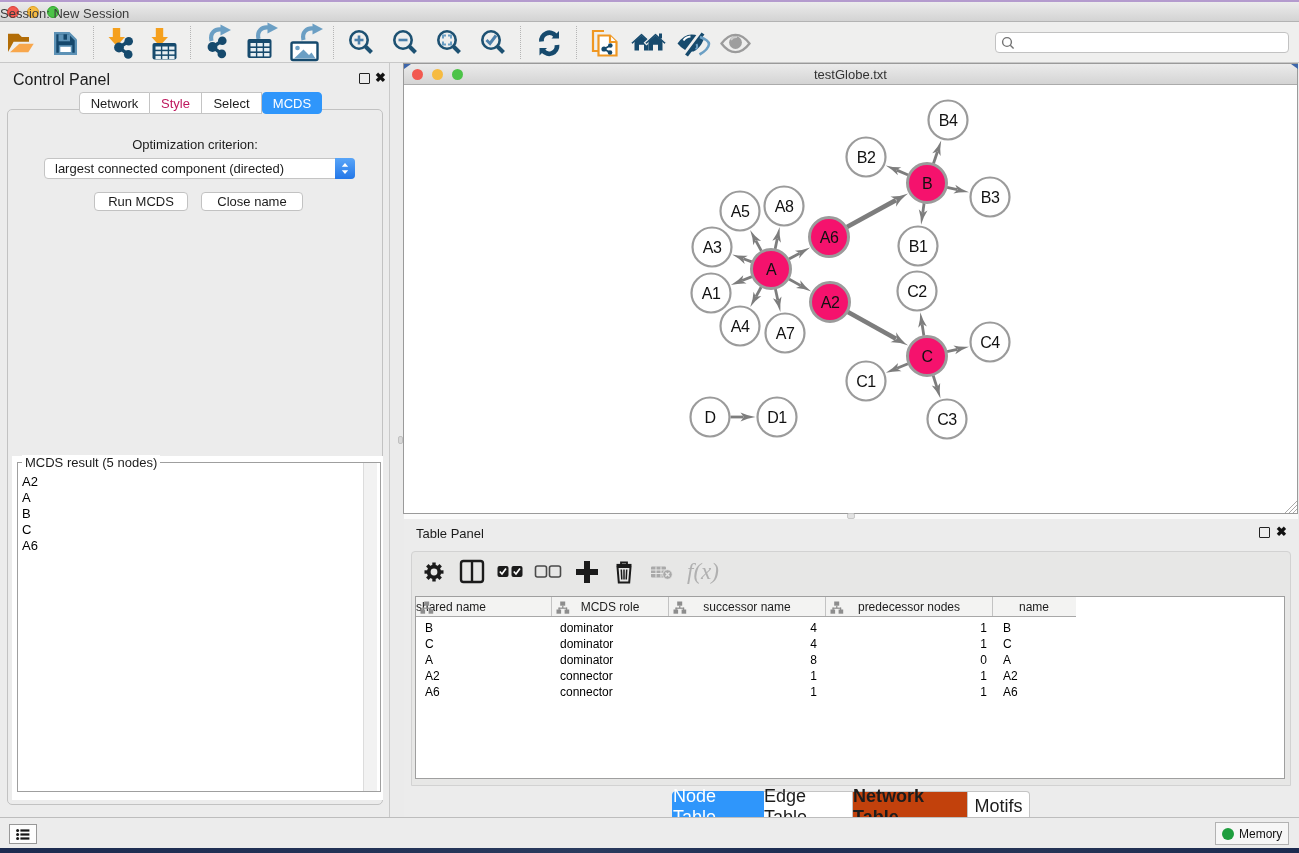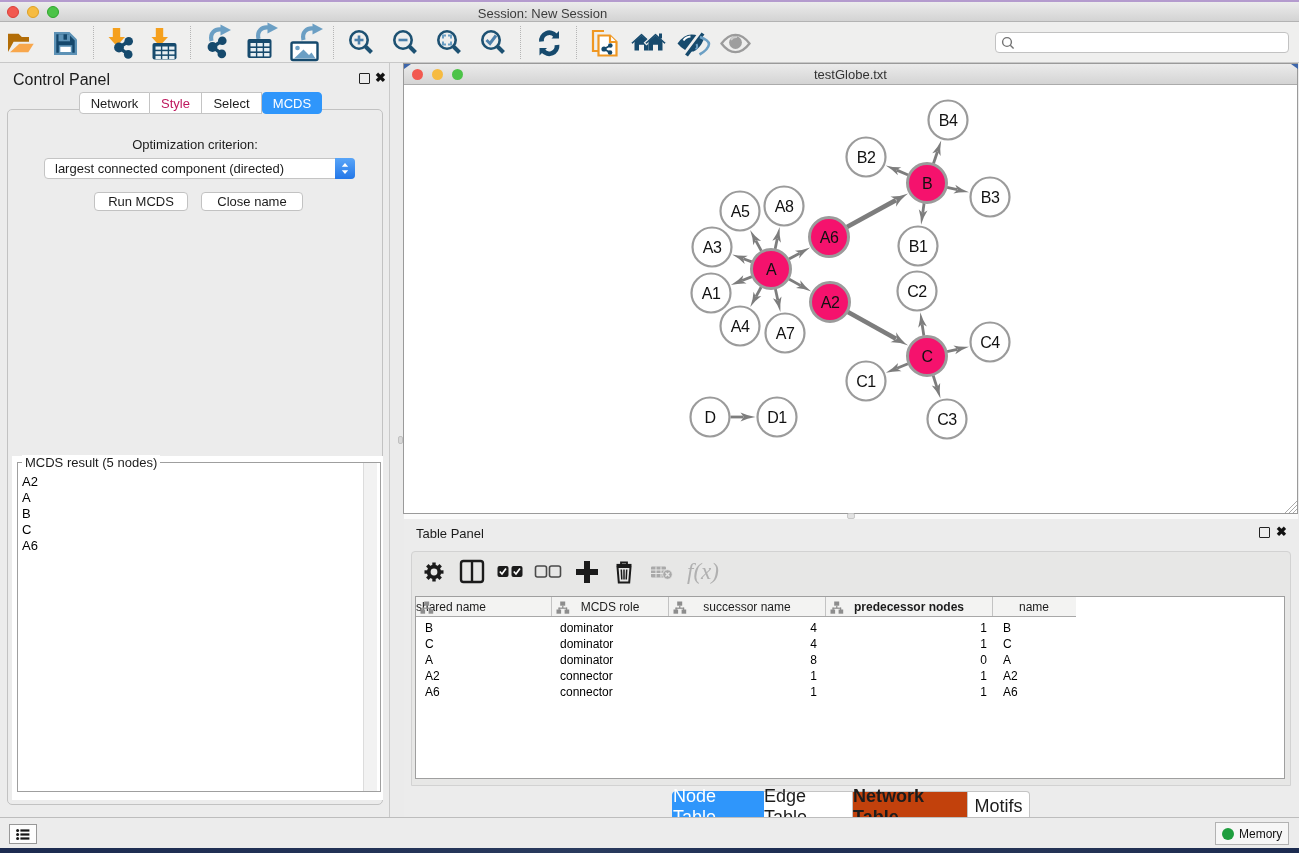--- a/index.html
+++ b/index.html
@@ -9,21 +9,21 @@
 </style>
 </head>
 <body>
 
 <div class="abs" style="left:0;top:0;width:1299px;height:2px;background:#b49bce;"></div>
 
 <div class="abs" style="left:0;top:2px;width:1299px;height:20px;background:linear-gradient(#ececec,#d3d3d3);border-bottom:1px solid #b3b3b3;"></div>
 <div class="abs" style="left:7px;top:6px;width:12px;height:12px;border-radius:50%;background:#f25950;border:0.5px solid #da3f38;"></div>
 <div class="abs" style="left:27px;top:6px;width:12px;height:12px;border-radius:50%;background:#f6bb41;border:0.5px solid #dfa023;"></div>
 <div class="abs" style="left:47px;top:6px;width:12px;height:12px;border-radius:50%;background:#4cc348;border:0.5px solid #2fa52c;"></div>
-<div class="abs" style="left:0;top:6px;width:1085px;text-align:center;font-size:13px;color:#3c3c3c;">Session: New Session</div>
+<div class="abs" style="left:0;top:6px;width:1085px;font-size:13px;color:#3c3c3c;">Session: New Session</div>
 
 <div class="abs" id="toolbar" style="left:0;top:22px;width:1299px;height:41px;background:#efefee;border-bottom:1px solid #c8c8c8;"></div>
 
 <div class="abs" style="left:93px;top:26px;height:33px;border-left:1px dotted #b5b5b5;"></div>
 <div class="abs" style="left:190px;top:26px;height:33px;border-left:1px dotted #b5b5b5;"></div>
 <div class="abs" style="left:333px;top:26px;height:33px;border-left:1px dotted #b5b5b5;"></div>
 <div class="abs" style="left:520px;top:26px;height:33px;border-left:1px dotted #b5b5b5;"></div>
 <div class="abs" style="left:576px;top:26px;height:33px;border-left:1px dotted #b5b5b5;"></div>
 
 <svg class="abs" id="tbicons" style="left:0;top:22px;" width="780" height="41" viewBox="0 0 780 41">
@@ -385,21 +385,21 @@
   <path d="M254.5 21.5 L258.5 25.5 M258.5 21.5 L254.5 25.5" stroke="#e7e7e6" stroke-width="1.4"></path>
 
   <text x="276" y="28" font-family="Liberation Serif, serif" font-style="italic" font-size="23" fill="#b0b0b0">f(x)</text>
 </svg>
 
 <div class="abs" style="left:415px;top:596px;width:870px;height:183px;background:#fff;border:1px solid #9f9f9f;"></div>
 <div class="abs" id="thead" style="left:416px;top:597px;width:660px;height:20px;background:#f3f3f2;border-bottom:1px solid #a8a8a8;display:flex;font-size:12px;color:#1c1c1c;">
   <div style="width:136px;border-right:1px solid #c3c3c3;position:relative;text-align:left;line-height:20px;">shared name</div>
   <div style="width:117px;border-right:1px solid #c3c3c3;position:relative;text-align:center;line-height:20px;">MCDS role</div>
   <div style="width:157px;border-right:1px solid #c3c3c3;position:relative;text-align:center;line-height:20px;">successor name</div>
-  <div style="width:167px;border-right:1px solid #c3c3c3;position:relative;text-align:center;line-height:20px;font-weight:bold;">predecessor nodes</div>
+  <div style="width:167px;border-right:1px solid #c3c3c3;position:relative;text-align:center;line-height:20px;">predecessor nodes</div>
   <div style="width:82px;position:relative;text-align:center;line-height:20px;">name</div>
 </div>
 <svg class="abs" style="left:416px;top:597px;" width="860" height="21" viewBox="0 0 860 21">
   <g fill="#8d8d8d">
     <g id="sorticon">
         <rect x="8.2" y="4.5" width="5" height="4.2"></rect>
         <rect x="4.5" y="12.5" width="4.6" height="4.2"></rect>
         <rect x="12.6" y="12.5" width="4.6" height="4.2"></rect>
         <rect x="10.2" y="8.7" width="1.2" height="2.3"></rect>
         <rect x="6.5" y="10.6" width="8.6" height="1.2"></rect>

